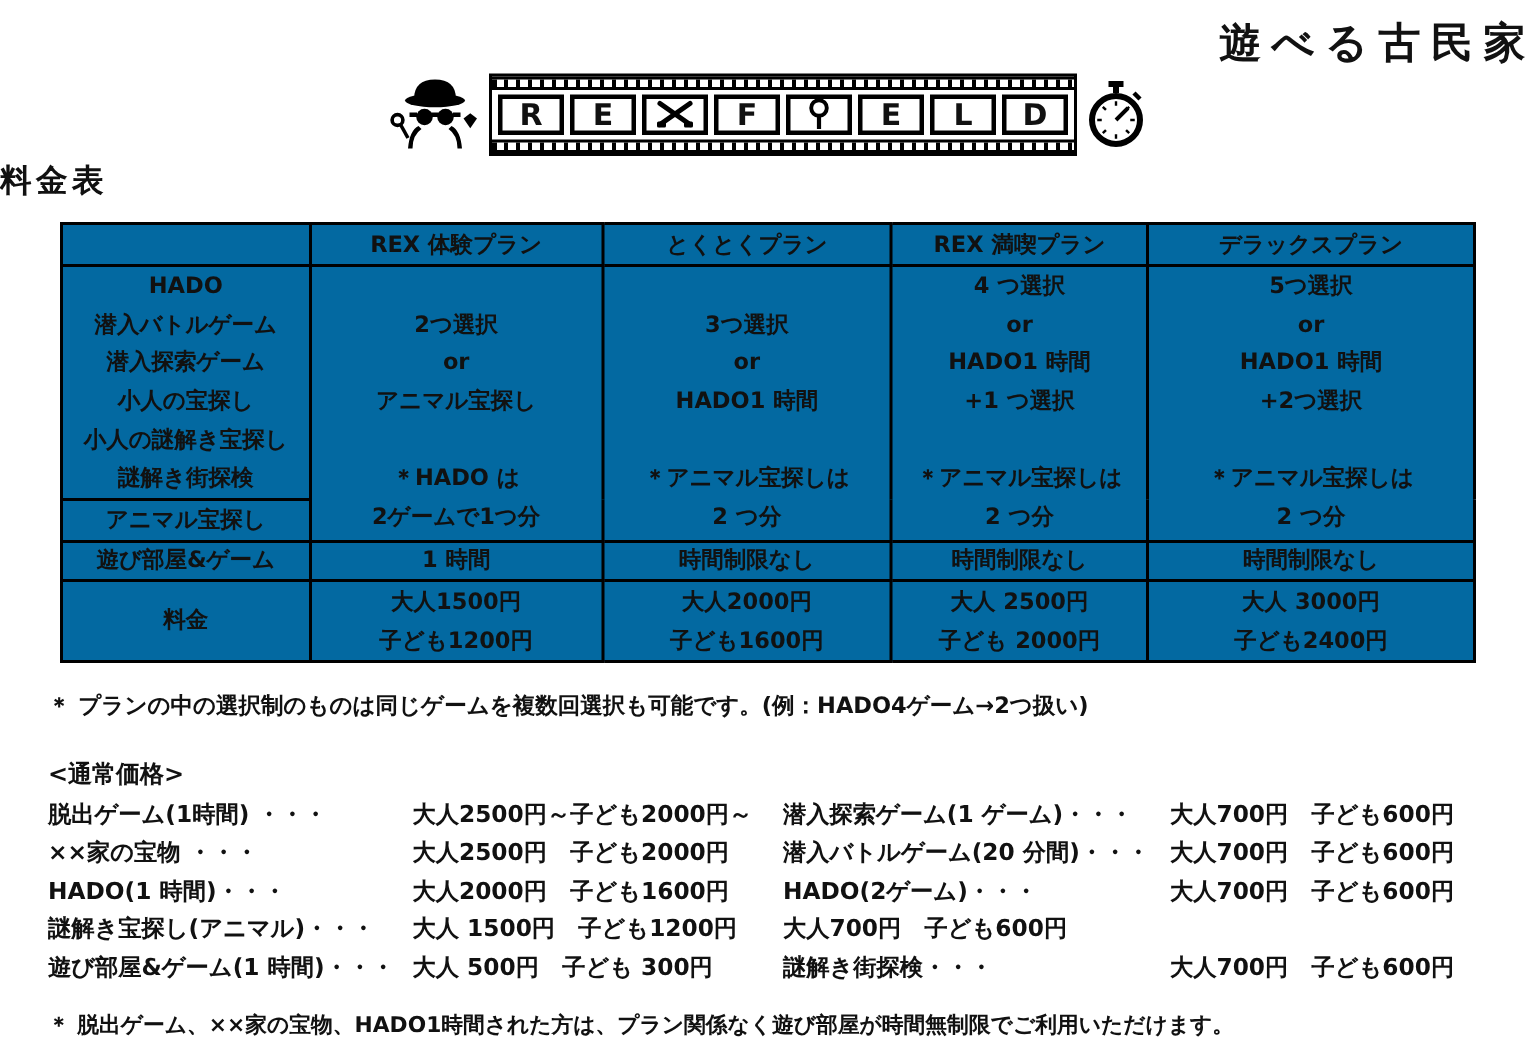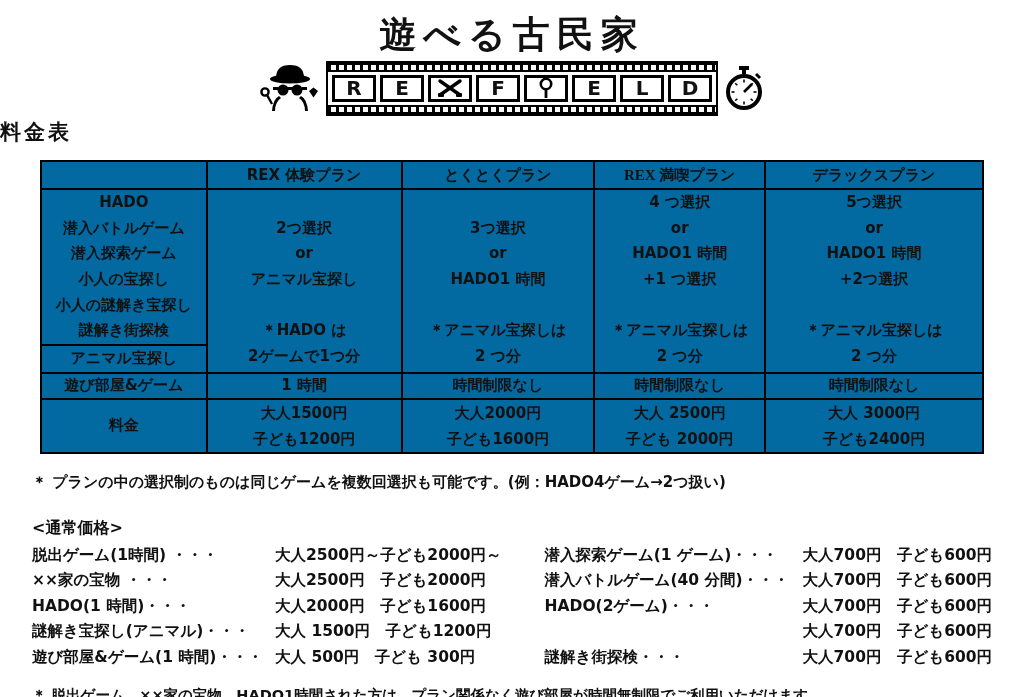--- a/index.html
+++ b/index.html
@@ -8,23 +8,23 @@
     width: 1024px; height: 697px;
     font-family: "DejaVu Sans", sans-serif;
     color: #111111;
     overflow: hidden;
   }
   .page { position: relative; width: 1024px; height: 697px; background: #fff; }
 
   
   .title {
     margin-top: 10px;
-    text-align: center;
+    text-align: right;
     font-family: Liberation Serif, serif;
-    font-size: 37px; font-weight: 900;
+    font-size: 28px; font-weight: 900;
     letter-spacing: 7px;
   }
   .logo-row {
     margin-top: 3px;
     display: flex; align-items: center; justify-content: center;
     gap: 5px; height: 50px;
   }
   .detective { width: 62px; height: 50px; }
   .stopwatch { width: 42px; height: 46px; }
   .filmstrip {
@@ -63,41 +63,41 @@
     padding: 0;
     text-align: center;
     font-size: 15px; font-weight: 700;
     vertical-align: top;
     background: #0369a1;
   }
   table.plans td.vmid { vertical-align: middle; }
   .col-label   { width: 165px; }
   .col-taiken  { width: 194px; }
   .col-tokutoku{ width: 192px; }
-  .col-mankitsu{ width: 170px; font-family: Liberation Serif, serif; }
+  .col-mankitsu{ width: 170px; }
   .col-deluxe  { width: 217px; }
   tr.head td { height: 28px; vertical-align: middle; }
   .line  { height: 25.7px; line-height: 25.7px; white-space: nowrap; overflow: hidden; }
   .line1 { height: 26px;  line-height: 26px; }
   tr.playroom td { height: 26px; }
   tr.pricerow td { height: 54px; }
 
   
   .note1 {
     margin: 19px 0 0 32px;
     font-size: 15px; font-weight: 700;
   }
   .reg-head {
     margin: 26px 0 0 32px;
     font-size: 16px; font-weight: 800;
   }
   .reg-cols { display: flex; margin: 4px 0 0 32px; }
   .reg-col  { display: flex; flex-direction: column; }
   .reg-col.left  { width: 490px; }
-  .reg-col.right { width: 470px; align-items: flex-end; }
+  .reg-col.right { width: 470px; }
   .reg-row { display: flex; height: 25.5px; line-height: 25.5px; font-size: 15.5px; font-weight: 700; white-space: nowrap; }
   .reg-col.left  .reg-lbl { width: 243px; }
   .reg-col.right .reg-lbl { width: 258px; }
   .note2 {
     margin: 16px 0 0 32px;
     font-size: 14.5px; font-weight: 700;
   }
 </style>
 </head>
 <body>
@@ -297,21 +297,21 @@
         <span class="reg-lbl">遊び部屋&amp;ゲーム(1 時間)・・・</span>
         <span class="reg-val">大人 500円　子ども 300円</span>
       </div>
     </div>
     <div class="reg-col right">
       <div class="reg-row">
         <span class="reg-lbl">潜入探索ゲーム(1 ゲーム)・・・</span>
         <span class="reg-val">大人700円　子ども600円</span>
       </div>
       <div class="reg-row">
-        <span class="reg-lbl">潜入バトルゲーム(40 分間)・・・</span>
+        <span class="reg-lbl">潜入バトルゲーム(20 分間)・・・</span>
         <span class="reg-val">大人700円　子ども600円</span>
       </div>
       <div class="reg-row">
         <span class="reg-lbl">HADO(2ゲーム)・・・</span>
         <span class="reg-val">大人700円　子ども600円</span>
       </div>
       <div class="reg-row">
         <span class="reg-val">大人700円　子ども600円</span>
       </div>
       <div class="reg-row">

